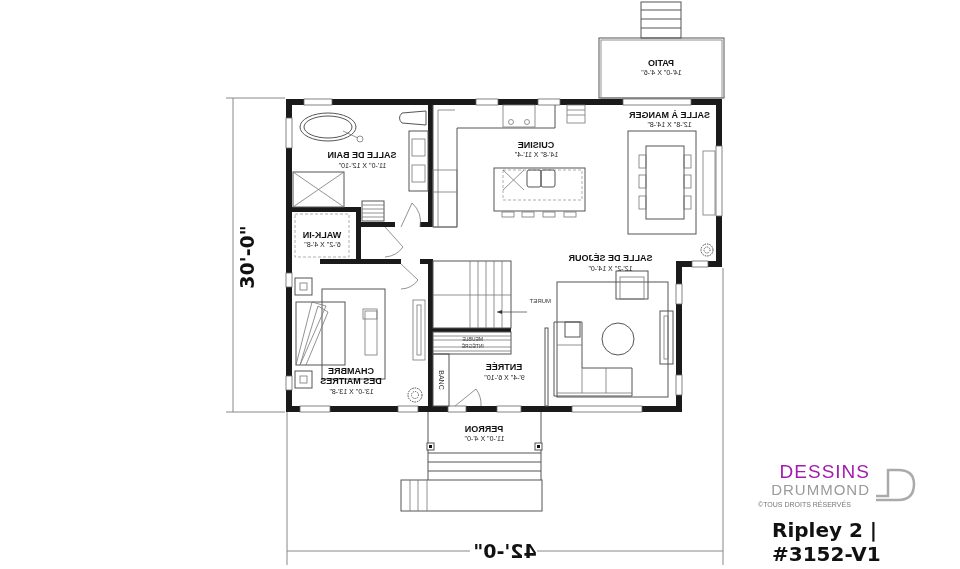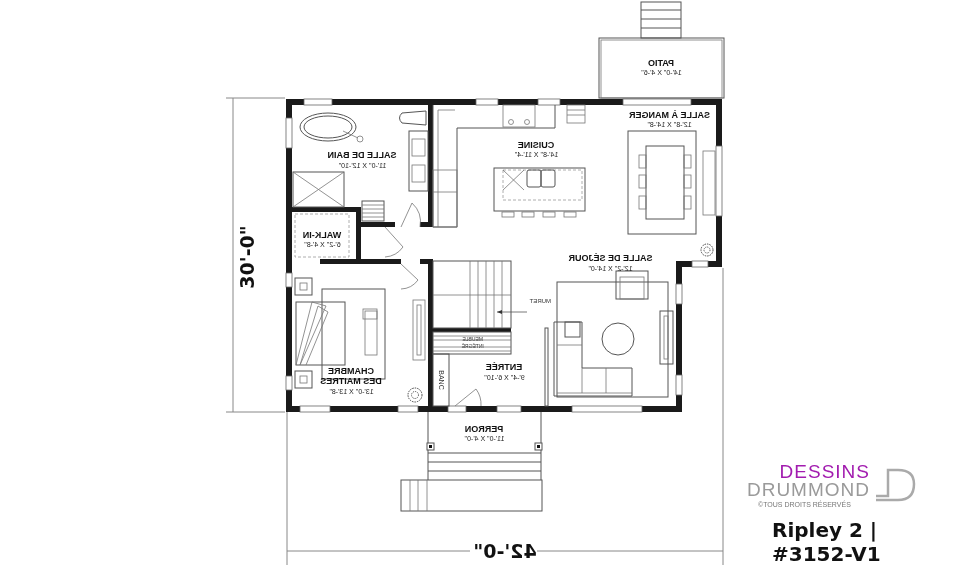--- a/index.html
+++ b/index.html
@@ -11,21 +11,21 @@
   .win { fill:#fff; stroke:#666; stroke-width:0.8; }
   .dash { fill:none; stroke:#999; stroke-width:0.8; stroke-dasharray:3 2; }
   .dim { stroke:#888; stroke-width:1; fill:none; }
   .mir { transform-box: fill-box; transform-origin: center; transform: scaleX(-1); }
   .room-name { font-family:"Liberation Sans", sans-serif; font-weight:bold; font-size:9px; fill:#111; text-anchor:middle; }
   .room-dim { font-family:"Liberation Sans", sans-serif; font-size:7px; fill:#222; text-anchor:middle; }
   .small { font-family:"Liberation Sans", sans-serif; font-size:5px; fill:#333; text-anchor:middle; }
   .dimtext { font-family:"DejaVu Sans", sans-serif; font-weight:bold; font-size:19px; fill:#111; text-anchor:middle; }
   .logo { position:absolute; left:752px; top:462px; width:170px; height:60px; }
   .logo-l1 { position:absolute; right:52px; top:0; font-size:19px; letter-spacing:1px; color:#a21caf; font-family:"Liberation Sans", sans-serif; line-height:19px; }
-  .logo-l2 { position:absolute; right:52px; top:18px; font-size:19px; letter-spacing:1px; color:#9a9a9a; font-family:"Liberation Sans", sans-serif; line-height:19px; }
+  .logo-l2 { position:absolute; right:52px; top:18px; font-size:15px; letter-spacing:1px; color:#9a9a9a; font-family:"Liberation Sans", sans-serif; line-height:19px; }
   .logo-l3 { position:absolute; left:6px; top:39px; font-size:7px; color:#777; font-family:"Liberation Sans", sans-serif; }
   .logo-mark { position:absolute; left:122px; top:2px; width:44px; height:40px; }
   .plan-id { position:absolute; left:772px; top:518px; font-size:20px; font-weight:bold; color:#111; font-family:"DejaVu Sans", sans-serif; letter-spacing:0px; }
 </style>
 </head>
 <body>
 
 <svg id="plan" viewBox="0 0 960 569" xmlns="http://www.w3.org/2000/svg">
 
   <g>

